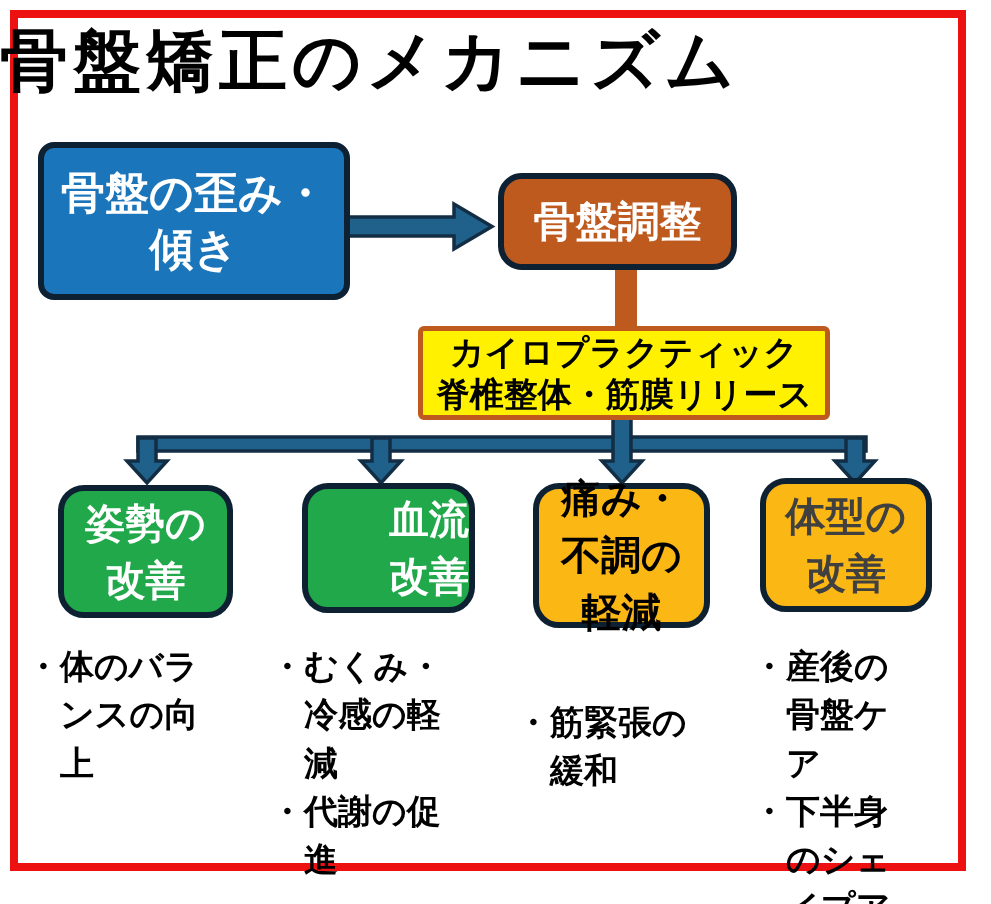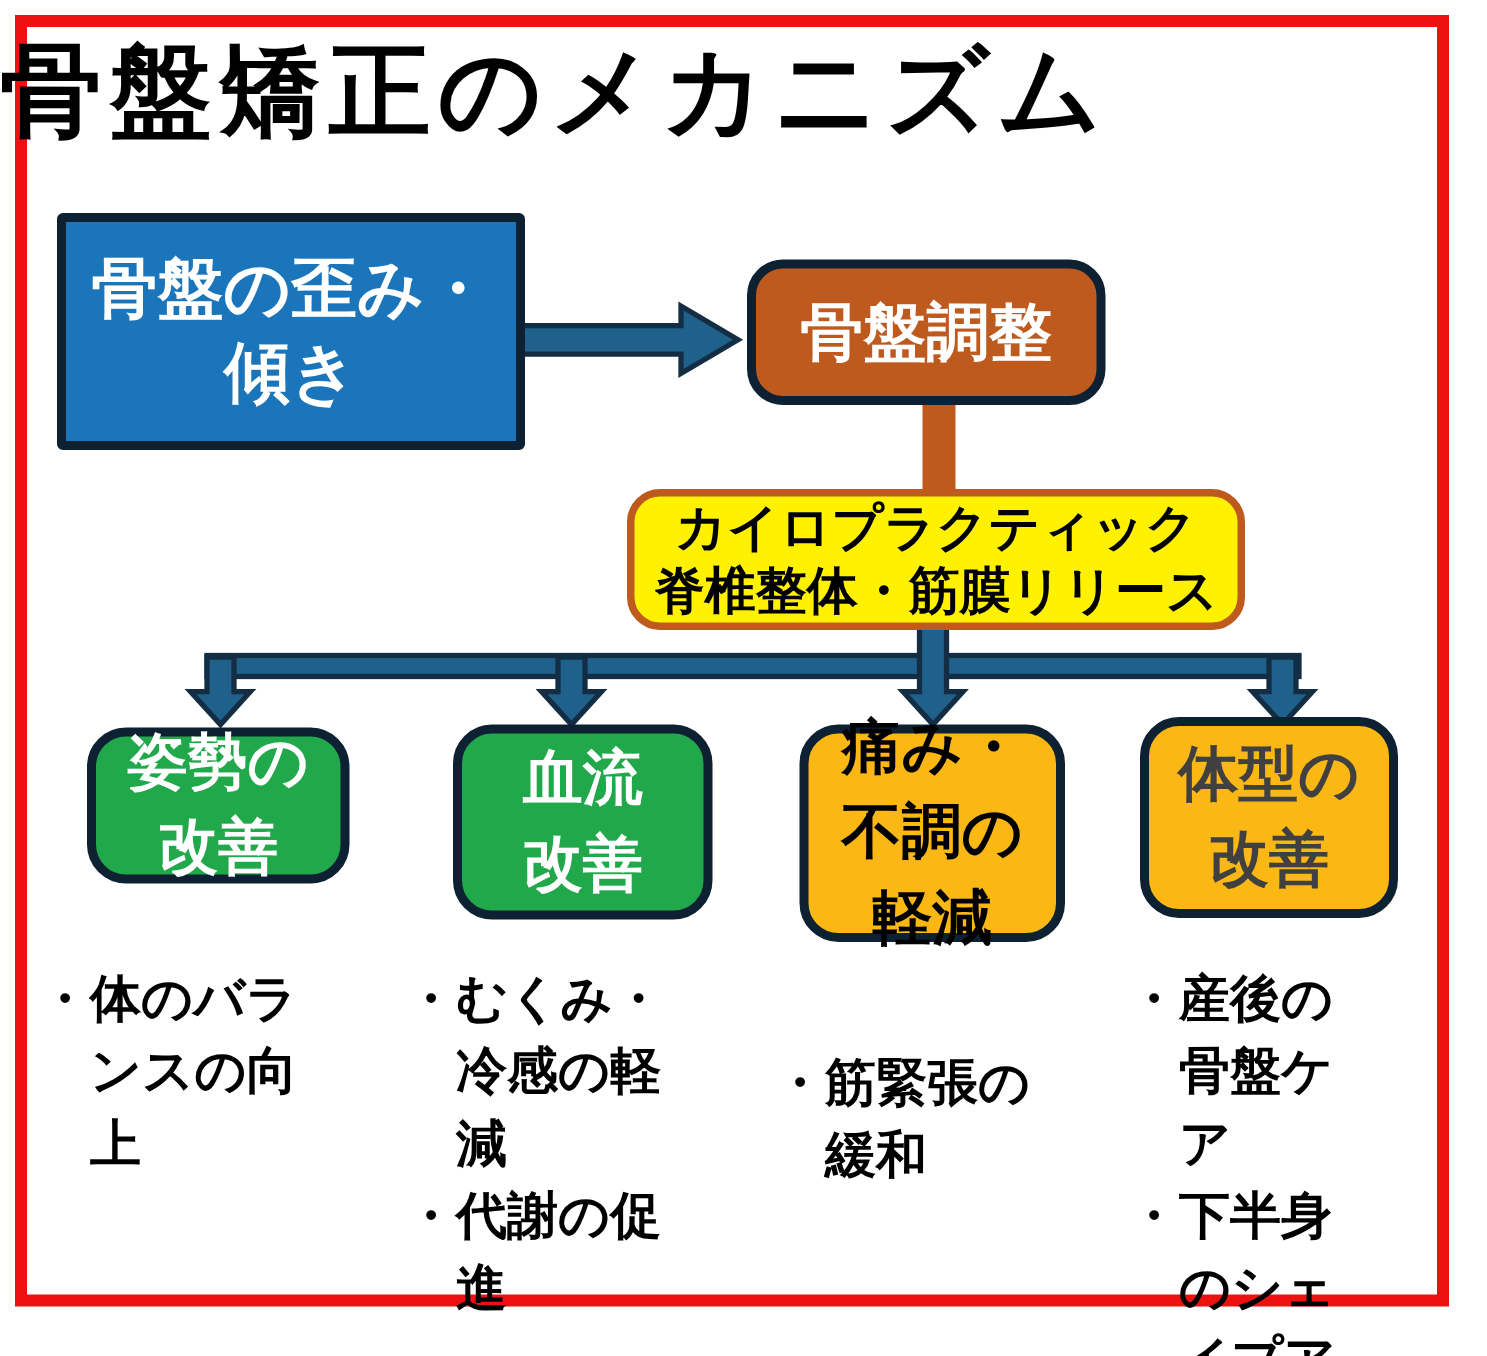--- a/index.html
+++ b/index.html
@@ -23,36 +23,36 @@
   }
   .connectors { position: absolute; left: 0; top: 0; }
   .conn-teal { fill: var(--teal); stroke: var(--outline); stroke-width: 3.5; stroke-linejoin: miter; }
   .conn-orange { fill: var(--orange); }
   .box {
     position: absolute; display: flex; align-items: center; justify-content: center;
     text-align: center; white-space: pre-line; font-weight: 800; color: #fff;
   }
   .box-cause {
     left: 38px; top: 142px; width: 312px; height: 158px;
-    background: var(--blue); border: 6px solid var(--dark); border-radius: 4px;
+    background: var(--blue); border: 6px solid var(--dark); border-radius: 16px;
     font-size: 44px; line-height: 1.28;
   }
   .box-action {
     left: 498px; top: 173px; width: 239px; height: 97px;
     background: var(--orange); border: 6px solid var(--dark); border-radius: 24px;
     font-size: 42px;
   }
   .box-methods {
     left: 418px; top: 326px; width: 412px; height: 94px;
-    background: var(--yellow); border: 5px solid var(--orange); border-radius: 22px;
+    background: var(--yellow); border: 5px solid var(--orange); border-radius: 6px;
     font-size: 34px; line-height: 1.25; color: #000;
   }
   .outcome { border: 6px solid var(--dark); border-radius: 26px; font-size: 40px; line-height: 1.42; }
-  .o1 { left: 58px;  top: 485px; width: 175px; height: 104px; background: var(--green); }
-  .o2 { left: 302px; top: 483px; width: 173px; height: 130px; background: var(--green); }
+  .o1 { left: 58px;  top: 485px; width: 175px; height: 133px; background: var(--green); }
+  .o2 { left: 302px; top: 483px; width: 173px; height: 130px; background: var(--green); justify-content: flex-end; }
   .o3 { left: 533px; top: 483px; width: 177px; height: 145px; background: var(--amber); color: #000; }
   .o4 { left: 760px; top: 478px; width: 172px; height: 134px; background: var(--amber); color: #404040; }
   .bullets { position: absolute; font-size: 34px; font-weight: 700; line-height: 1.42; color: #000; }
   .bullet { margin: 0; padding-left: 1em; text-indent: -1em; white-space: pre-line; }
   .b1 { left: 26px;  top: 642px; width: 185px; }
   .b2 { left: 270px; top: 642px; width: 185px; }
   .b3 { left: 516px; top: 698px; width: 185px; }
   .b4 { left: 752px; top: 642px; width: 160px; }
 </style>
 </head>

